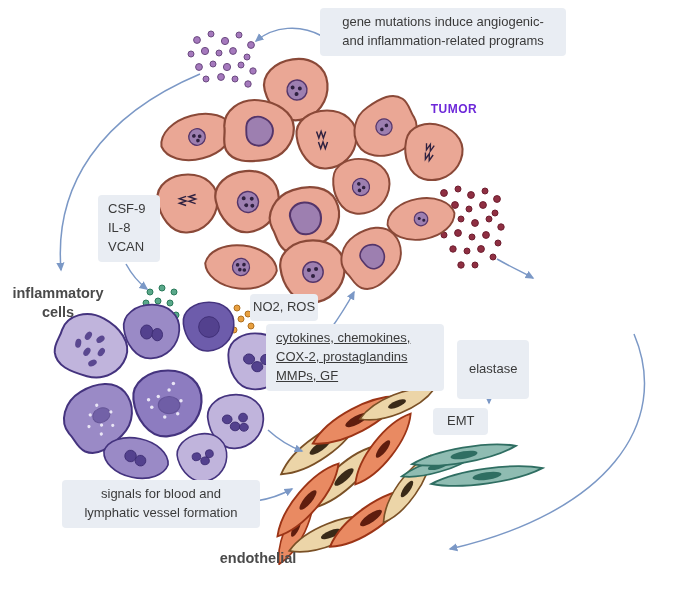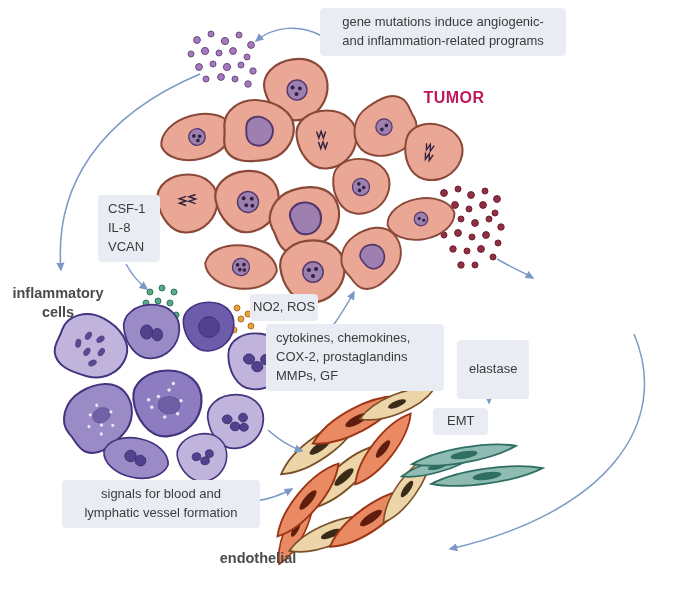--- a/index.html
+++ b/index.html
@@ -25,25 +25,25 @@
     border-radius:4px; padding:5px 10px; text-align:center;
   }
   .box.left { text-align:left; }
 
   .label {
     position:absolute; color:var(--label); font-weight:bold;
     white-space:pre-line; text-align:center; font-size:14.5px; line-height:1.3;
   }
 
   #box-gene       { left:320px; top:8px;   width:246px; }
-  #lbl-tumor      { left:404px; top:88px;  width:100px; font-size:16px; letter-spacing:.5px; color:#be185d; }
+  #lbl-tumor      { left:404px; top:102px;  width:100px; font-size:12px; letter-spacing:.5px; color:#6d28d9; }
   #box-csf        { left:98px;  top:195px; width:62px; }
   #lbl-inflammatory { left:0px; top:284px; width:116px; }
   #box-no2        { left:250px; top:294px; padding:4px 3px; }
-  #box-cytokines  { left:266px; top:324px; width:178px; }
+  #box-cytokines  { left:266px; top:324px; width:178px;text-decoration:underline; }
   #box-angiogenic { left:452px; top:280px; width:216px; }
   #box-elastase   { left:457px; top:340px; padding:20px 12px; }
   #box-emt        { left:433px; top:408px; padding:4px 14px; }
   #box-signals    { left:62px;  top:480px; width:198px; }
   #lbl-endothelial { left:196px; top:549px; width:124px; }
 
   
   .t-body { fill:var(--tumor-fill); stroke:var(--tumor-stroke); stroke-width:2.2; }
   .t-nuc  { fill:var(--tumor-nucleus); stroke:#54356a; stroke-width:1.4; }
   .t-dot  { fill:#2f2140; }
@@ -387,21 +387,21 @@
       <path d="M 256,501 C 270,499 281,495 292,489" marker-end="url(#ah)"></path>
       <path d="M 634,334 C 672,424 606,513 450,549" marker-end="url(#ah)"></path>
       <path d="M 489,378 L 489,403" marker-end="url(#ah)"></path>
       <path d="M 497,259 C 511,267 522,272 533,278" marker-end="url(#ah)"></path>
     </g>
   </svg>
 
   <div class="box" id="box-gene">gene mutations induce angiogenic-
 and inflammation-related programs</div>
   <div class="label" id="lbl-tumor">TUMOR</div>
-  <div class="box left" id="box-csf">CSF-1
+  <div class="box left" id="box-csf">CSF-9
 IL-8
 VCAN</div>
   <div class="label" id="lbl-inflammatory">inflammatory
 cells</div>
   <div class="box" id="box-no2">NO2, ROS</div>
   <div class="box left" id="box-cytokines">cytokines, chemokines,
 COX-2, prostaglandins
 MMPs, GF</div>
   <div class="box" id="box-elastase">elastase</div>
   <div class="box" id="box-emt">EMT</div>

